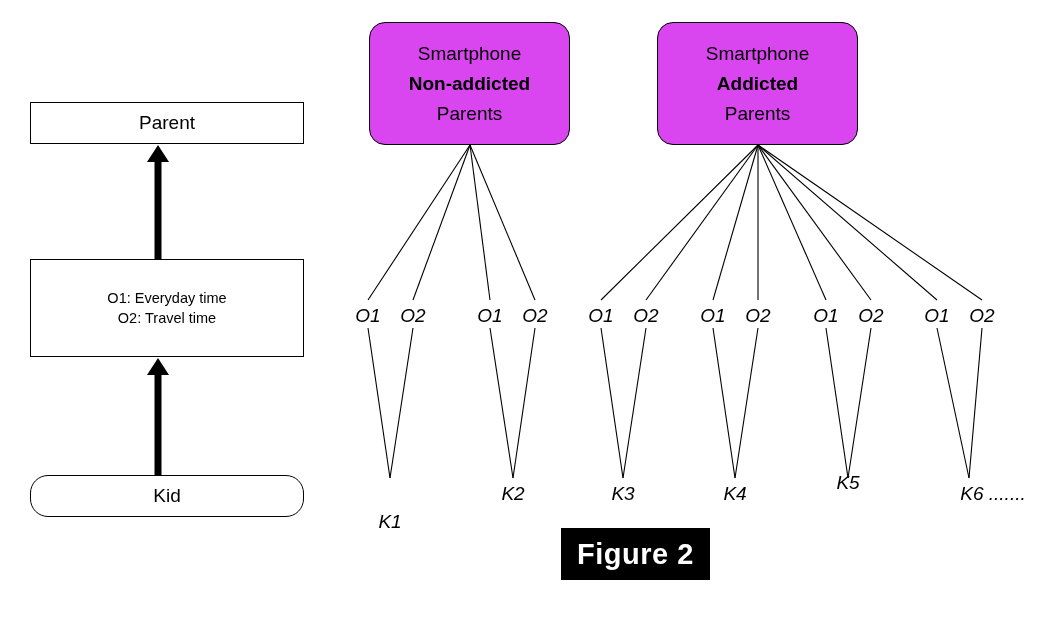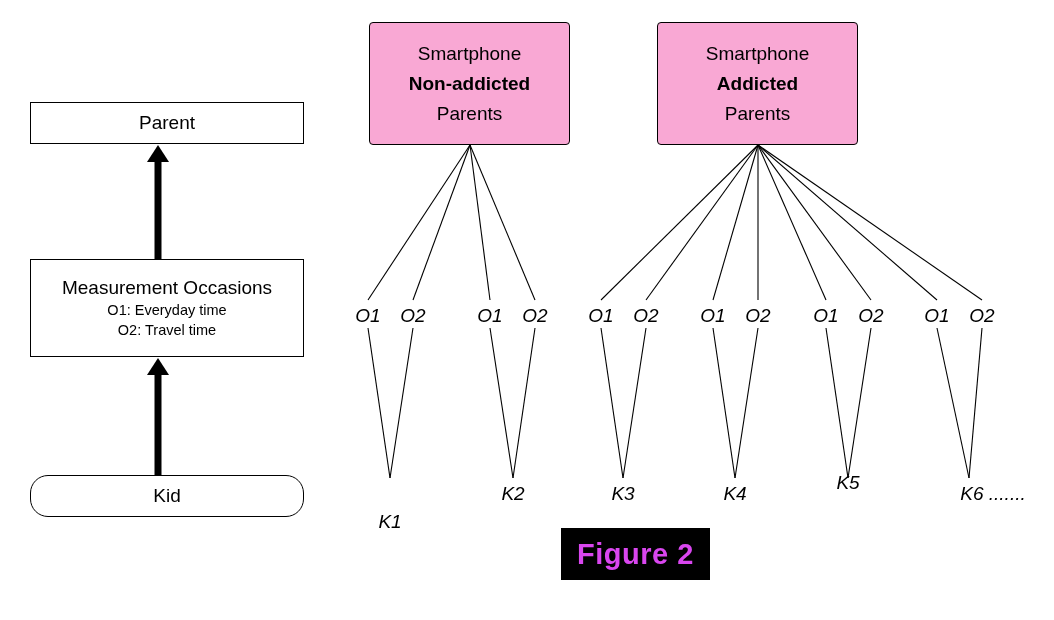--- a/index.html
+++ b/index.html
@@ -45,22 +45,22 @@
   #box-parent { top: 102px; height: 42px; }
   #box-measurement { top: 259px; height: 98px; }
   #box-kid { top: 475px; height: 42px; border-radius: 18px; }
 
   
   .gbox {
     position: absolute;
     width: 201px;
     height: 123px;
     border: 1.6px solid #000000;
-    border-radius: 4px;
-    background: #f9a8d4;
+    border-radius: 16px;
+    background: #d946ef;
     box-sizing: border-box;
     display: flex;
     flex-direction: column;
     align-items: center;
     justify-content: center;
     text-align: center;
   }
   .gbox .gline {
     font-size: 19px;
     line-height: 30px;
@@ -95,21 +95,21 @@
   }
 
   
   #figure-caption {
     position: absolute;
     left: 561px;
     top: 528px;
     width: 149px;
     height: 52px;
     background: #000000;
-    color: #d946ef;
+    color: #ffffff;
     display: flex;
     align-items: center;
     justify-content: center;
     font-size: 29px;
     font-weight: bold;
     letter-spacing: 0.5px;
   }
 </style>
 </head>
 <body>
@@ -149,21 +149,20 @@
         <line x1="158" y1="259" x2="158" y2="161" stroke="#000" stroke-width="7"></line>
         <polygon points="147,162 169,162 158,145" fill="#000"></polygon>
       </g>
     </svg>
 
   <div class="lbox" id="box-parent">
     <div class="main-label">Parent</div>
   </div>
 
   <div class="lbox" id="box-measurement">
-    <div class="main-label">Measurement Occasions</div>
     <div class="sub-label">O1: Everyday time</div>
     <div class="sub-label">O2: Travel time</div>
   </div>
 
   <div class="lbox" id="box-kid">
     <div class="main-label">Kid</div>
   </div>
 
   <div class="gbox" id="group-nonaddicted">
     <div class="gline">Smartphone</div>

